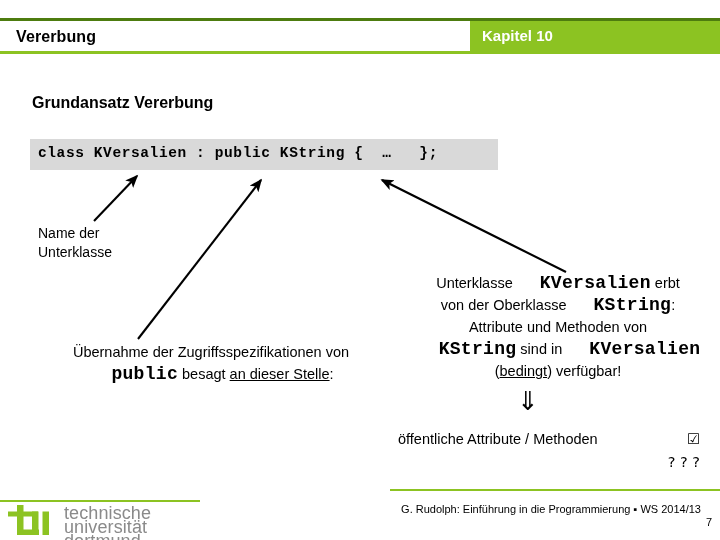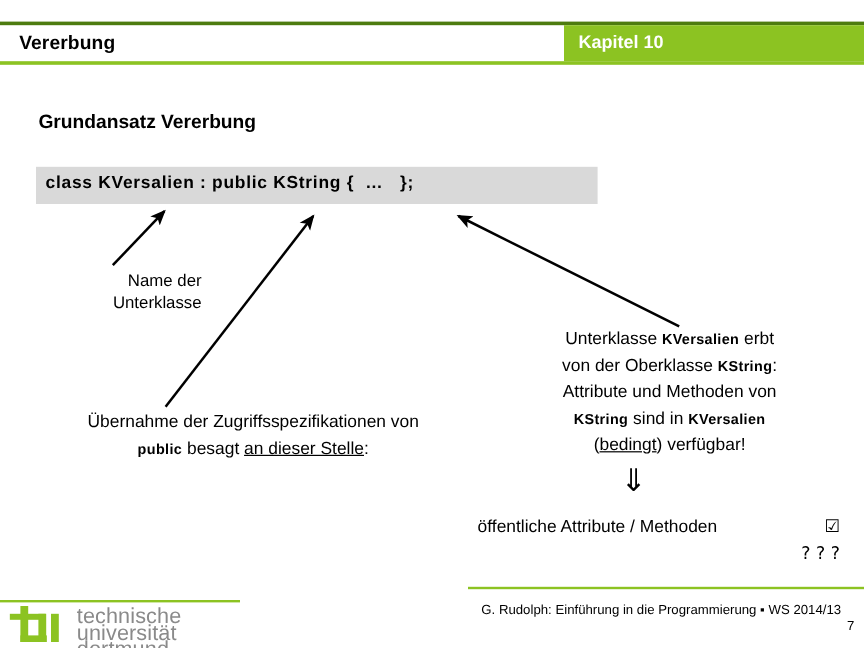--- a/index.html
+++ b/index.html
@@ -73,21 +73,21 @@
     left: 30px;
     top: 139px;
     width: 468px;
     height: 31px;
     background: #D9D9D9;
   }
   #code-text {
     position: absolute;
     left: 8px;
     top: 6px;
-    font-family: Liberation Sans, sans-serif;
+    font-family: Liberation Mono, monospace;
     font-size: 14.5px;
     font-weight: bold;
     letter-spacing: 0.6px;
     white-space: pre;
     color: #000000;
   }
 
   
   #arrows {
     position: absolute;
@@ -99,21 +99,21 @@
   }
 
   
   #label-name-unterklasse {
     position: absolute;
     left: 38px;
     top: 224px;
     width: 130px;
     font-size: 14px;
     line-height: 19px;
-    text-align: right;
+    text-align: left;
   }
 
   
   #left-block {
     position: absolute;
     left: 20px;
     top: 341px;
     width: 382px;
     font-size: 14.5px;
     line-height: 22px;
@@ -125,24 +125,25 @@
     position: absolute;
     left: 398px;
     top: 272px;
     width: 320px;
     font-size: 14.5px;
     line-height: 22px;
     text-align: center;
   }
 
   .mono {
-    font-family: Liberation Sans, sans-serif;
-    font-size: 12px;
+    font-family: Liberation Mono, monospace;
+    font-size: 18px;
     font-weight: bold;
     letter-spacing: 0.3px;
+    margin-left: 23px;
   }
   .ul {
     text-decoration: underline;
   }
 
   
   #double-arrow {
     position: absolute;
     left: 508px;
     top: 388px;

